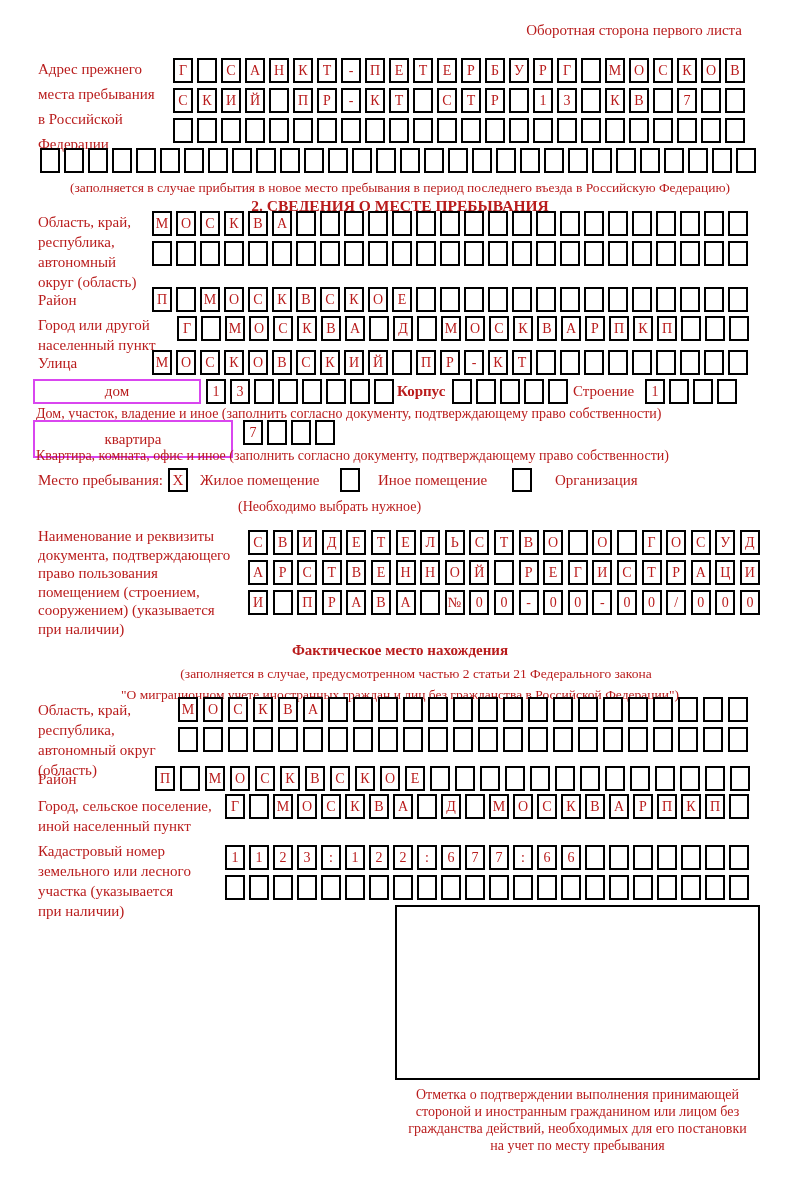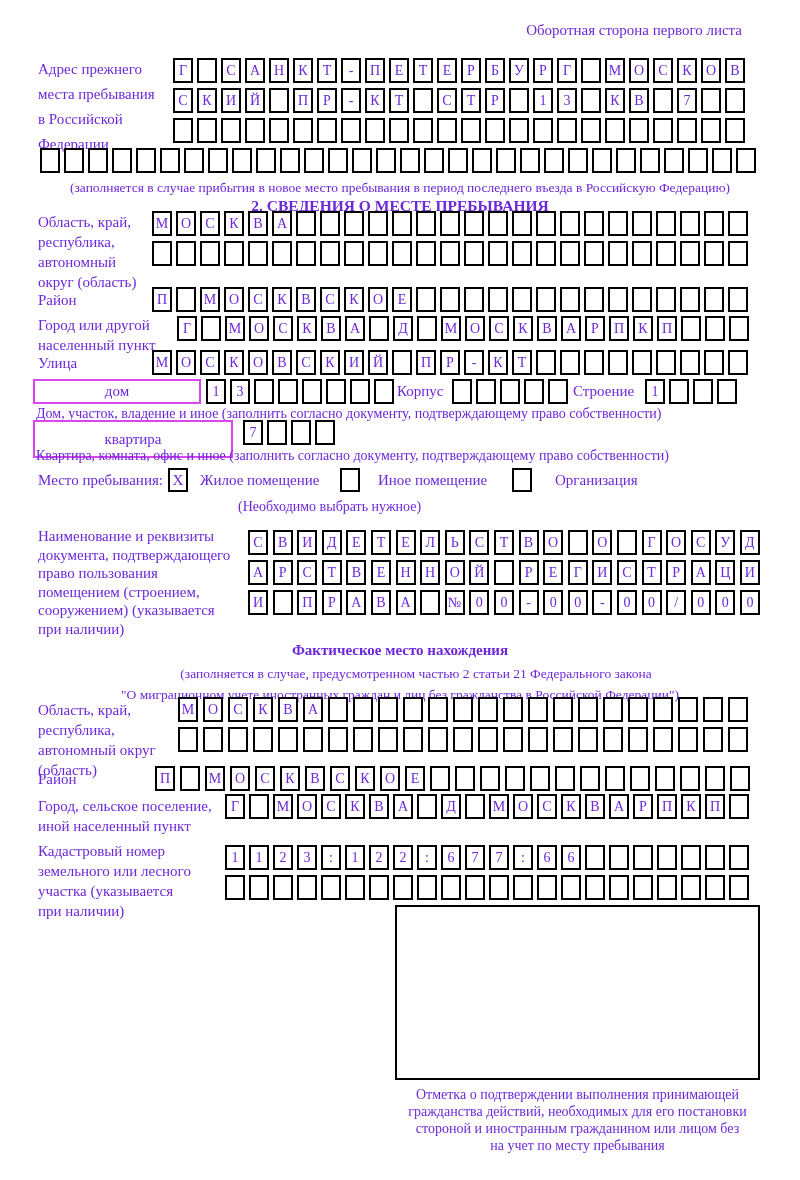--- a/index.html
+++ b/index.html
@@ -1,18 +1,18 @@
 <!DOCTYPE html>
 <html><head>
 <meta charset="utf-8">
 <style>
   html,body{margin:0;padding:0;background:#fff;}
   .page{
     position:relative;width:800px;height:1180px;background:#ffffff;
-    font-family:"Liberation Serif","DejaVu Serif",serif;color:#6d28d9;overflow:hidden;
+    font-family:"Liberation Serif","DejaVu Serif",serif;color:#b91c1c;overflow:hidden;
   }
   .abs{position:absolute;}
   .lbl{font-size:15px;line-height:20px;white-space:nowrap;}
   .lbl25{font-size:15px;line-height:25px;white-space:nowrap;}
   .cap{font-size:13.5px;white-space:nowrap;}
   .cap14{font-size:14px;white-space:nowrap;}
   .center{width:800px;text-align:center;left:0;}
   .bold{font-weight:bold;}
   .grid-row{position:absolute;display:flex;gap:4px;}
   .grid-row .cell{
@@ -316,21 +316,21 @@
   <div class="grid-row" style="left:206px;top:379px;">
       <span class="cell">1</span>
       <span class="cell">3</span>
       <span class="cell"></span>
       <span class="cell"></span>
       <span class="cell"></span>
       <span class="cell"></span>
       <span class="cell"></span>
       <span class="cell"></span>
     </div>
-  <div class="abs lbl" style="left:397px;top:381px;">Корпус</div>
+  <div class="abs lbl" style="left:397px;top:381px;font-weight:bold;">Корпус</div>
   <div class="grid-row" style="left:452px;top:379px;">
       <span class="cell"></span>
       <span class="cell"></span>
       <span class="cell"></span>
       <span class="cell"></span>
       <span class="cell"></span>
     </div>
   <div class="abs lbl" style="left:573px;top:381px;text-align:right;">Строение</div>
   <div class="grid-row" style="left:645px;top:379px;">
       <span class="cell">1</span>
@@ -605,18 +605,18 @@
       <span class="cell"></span>
       <span class="cell"></span>
       <span class="cell"></span>
       <span class="cell"></span>
       <span class="cell"></span>
     </div>
 
   <div class="abs stamp-box" style="left:395px;top:905px;width:365px;height:175px;"></div>
   <div class="abs cap-block" style="left:385px;top:1086px;width:385px;">
       <div>Отметка о подтверждении выполнения принимающей</div>
+      <div>стороной и иностранным гражданином или лицом без</div>
       <div>гражданства действий, необходимых для его постановки</div>
-      <div>стороной и иностранным гражданином или лицом без</div>
       <div>на учет по месту пребывания</div>
     </div>
 
 </div>
 
 </body></html>

